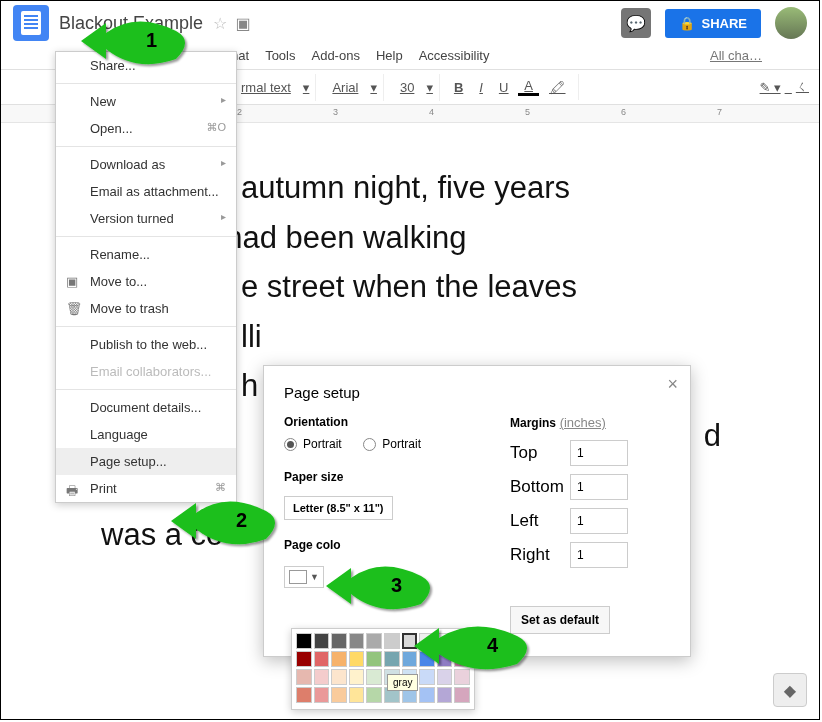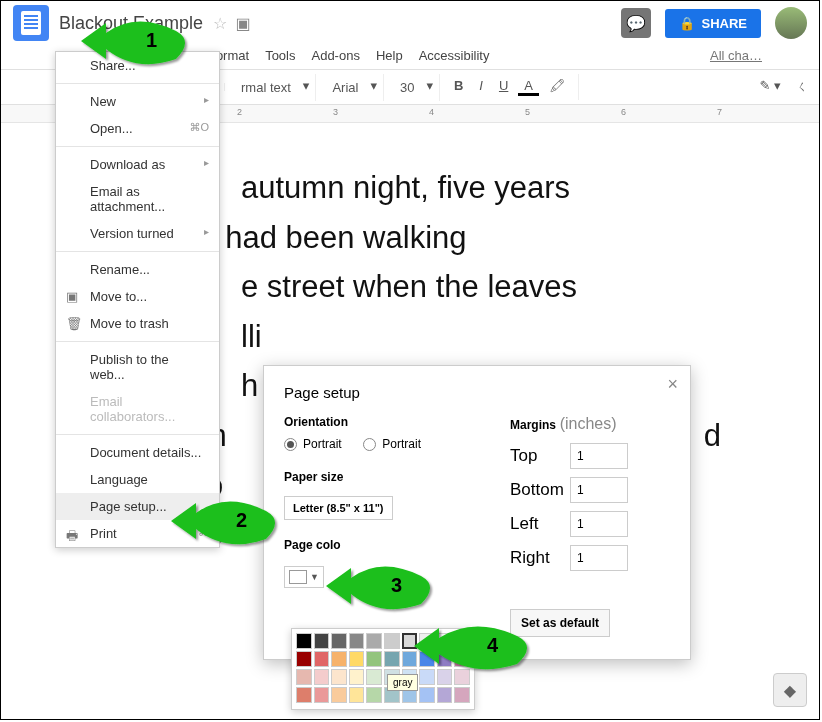--- a/index.html
+++ b/index.html
@@ -19,51 +19,51 @@
 .share-btn { background:#1a73e8; color:#fff; padding:7px 14px; border-radius:3px; font-size:13px; font-weight:bold; display:flex; align-items:center; gap:6px;}
 .avatar { width:32px; height:32px; border-radius:50%; background:linear-gradient(#9b7,#675); }
 
 
 .menubar { display:flex; gap:2px; padding:0 50px 4px 50px; font-size:13px; color:#444; height:24px; align-items:center;}
 .menubar span { padding:2px 7px; cursor:pointer; }
 .allch { text-decoration:underline; color:#777; margin-left:auto; }
 
 
 .toolbar { height:36px; border-top:1px solid #e0e0e0; border-bottom:1px solid #e0e0e0; display:flex; align-items:center; padding:0 4px; gap:2px; font-size:13px; color:#555;}
-.tbox { padding:4px 6px; border-right:1px solid #eee; display:flex; align-items:flex-start; gap:4px;}
+.tbox { padding:4px 6px; border-right:1px solid #eee; display:flex; align-items:center; gap:4px;text-decoration:underline;}
 .tbox.last{border:none;}
 .dd { display:inline-block; padding:2px 8px;}
 .tb-spacer{flex:1}
 
 
 .ruler { height:18px; background:#f8f8f8; border-bottom:1px solid #e5e5e5; font-size:9px; color:#888; position:relative; overflow:hidden;}
 .ruler span{position:absolute; top:2px;}
 
 
 .docbody { padding: 40px 0 0 100px; font-size:31px; line-height:1.6; color:#111; }
 
 
-.filemenu { position:absolute; left:54px; top:50px; width:165px; background:#fff; border:1px solid #ccc; box-shadow:0 2px 8px rgba(0,0,0,.2); font-size:13px; color:#333; z-index:50;}
+.filemenu { position:absolute; left:54px; top:50px; width:182px; background:#fff; border:1px solid #ccc; box-shadow:0 2px 8px rgba(0,0,0,.2); font-size:13px; color:#333; z-index:50;}
 .filemenu .mi { padding:6px 14px 6px 34px; cursor:pointer; position:relative;}
 .filemenu .mi.hl{background:#eee;}
 .filemenu .sep{height:1px;background:#e4e4e4;margin:4px 0;}
 .filemenu .sc{position:absolute;right:10px;color:#999;font-size:11px;}
 .filemenu .arr{position:absolute;right:10px;color:#999;font-size:10px;}
 .filemenu .ic{position:absolute;left:10px;color:#777;font-size:13px;}
 .filemenu .dim{color:#bbb;}
 
 
 .pagesetup { position:absolute; left:262px; top:364px; width:428px; background:#fff; border:1px solid #ccc; box-shadow:0 4px 16px rgba(0,0,0,.25); padding:18px 20px 22px 20px; font-size:13px; z-index:60;}
 .pagesetup .close{position:absolute;right:12px;top:8px;color:#888;font-size:18px;cursor:pointer;}
 .pagesetup h3{font-weight:normal;font-size:15px;margin-bottom:14px;}
 .ps-row{display:flex;gap:30px;}
 .ps-left{flex:1;}
 .ps-right{width:160px;}
 .ps-label{font-weight:bold;font-size:12px;margin-bottom:8px;}
-.ps-sublabel{font-size:16px;color:#888;}
+.ps-sublabel{font-size:13px;color:#888;text-decoration:underline;}
 .radio{display:inline-flex;align-items:center;gap:6px;margin-right:18px;font-size:12px;}
 .radio .r{width:13px;height:13px;border:1px solid #888;border-radius:50%;display:inline-block;position:relative;}
 .radio.sel .r::after{content:"";position:absolute;left:2px;top:2px;width:7px;height:7px;background:#555;border-radius:50%;}
 .paperbtn{border:1px solid #ccc;padding:5px 8px;font-size:11px;font-weight:bold;display:inline-flex;align-items:center;gap:4px;margin-top:4px;}
 .colorbtn{border:1px solid #ccc;padding:3px 4px;display:inline-flex;align-items:center;gap:3px;margin-top:6px;}
 .colorbtn .sw{width:18px;height:14px;border:1px solid #999;background:#fff;}
 .colorbtn .tri{font-size:9px;color:#555;}
 .margin-row{display:flex;align-items:center;gap:10px;margin-bottom:8px;}
 .margin-row label{width:50px;font-size:17px;}
 .margin-row input{width:58px;border:1px solid #ccc;padding:5px 6px;font-size:12px;}

